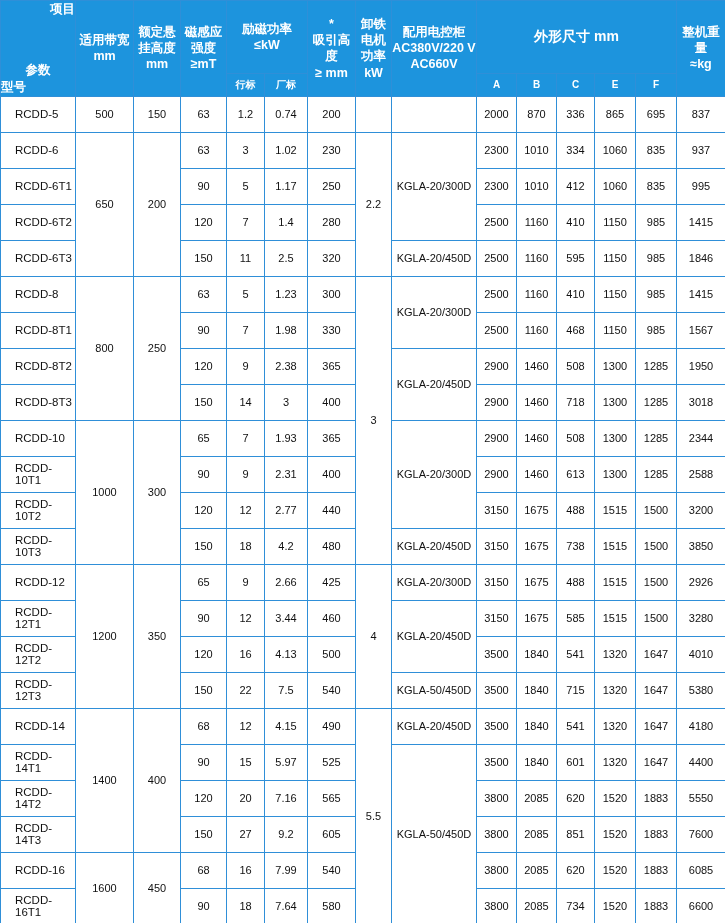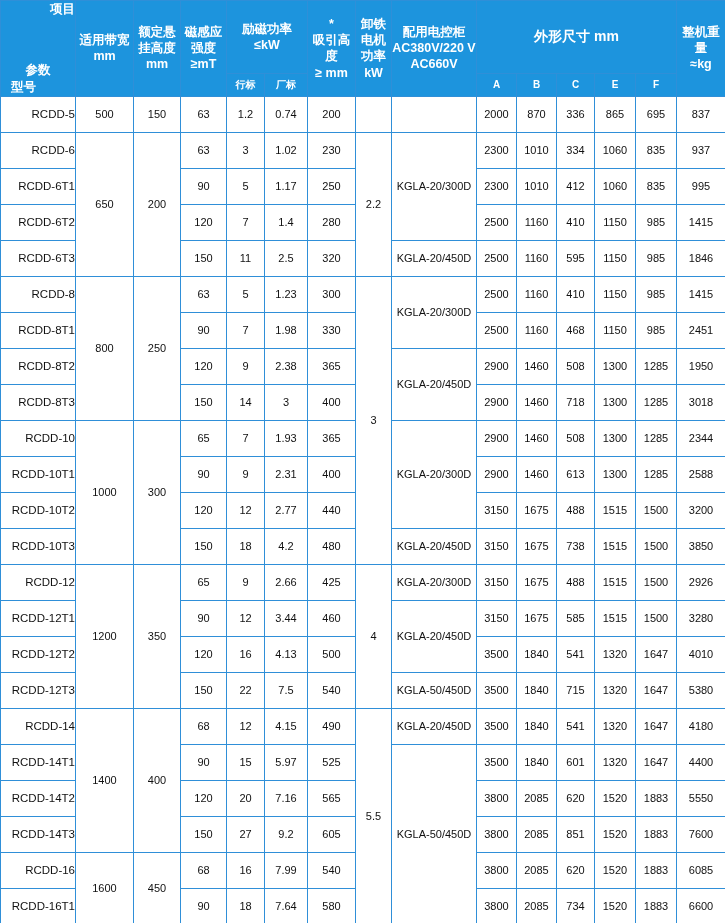--- a/index.html
+++ b/index.html
@@ -42,35 +42,35 @@
   }
   thead th.h-dim {
     font-size: 14px;
   }
   tbody td {
     height: 35px;
     background: #ffffff;
     color: #111;
   }
   tbody td.model {
-    text-align: right;
-    padding-left: 8px;
+    text-align: left;
+    padding-left: 14px;
     font-size: 11.5px;
   }
   tbody td.cab {
     font-size: 11px;
     margin-left: 16px;
   }
   .corner {
     position: relative;
     height: 100%;
   }
   .corner .l1 { display:block; text-align:right; padding-left:12px; }
   .corner .l2 { display:block; text-align:center;margin-top:44px; }
-  .corner .l3 { display:block; text-align:left; padding-left:10px; }
+  .corner .l3 { display:block; text-align:left; padding-left:0; }
   .stack { line-height: 1.3; }
 </style>
 </head>
 <body>
 
 <table class="spec">
   <colgroup>
     <col style="width:75px">
     <col style="width:58px">
     <col style="width:47px">
@@ -253,21 +253,21 @@
         <td class="model">RCDD-8T1</td>
         <td>90</td>
         <td>7</td>
         <td>1.98</td>
         <td>330</td>
         <td>2500</td>
         <td>1160</td>
         <td>468</td>
         <td>1150</td>
         <td>985</td>
-        <td>2451</td>
+        <td>1567</td>
       </tr>
       <tr>
         <td class="model">RCDD-8T2</td>
         <td>120</td>
         <td>9</td>
         <td>2.38</td>
         <td>365</td>
         <td class="cab" rowspan="2">KGLA-20/450D</td>
         <td>2900</td>
         <td>1460</td>

